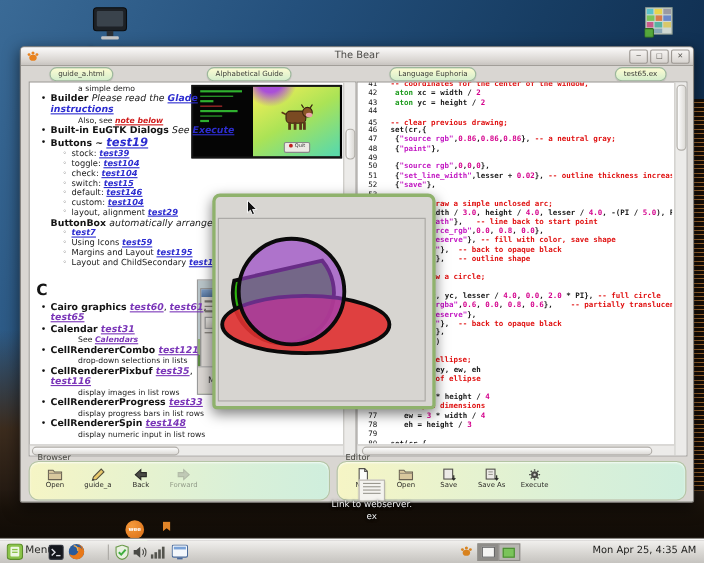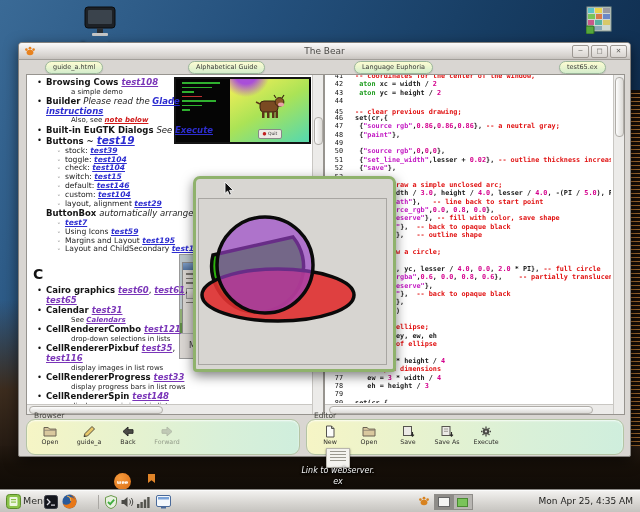--- a/index.html
+++ b/index.html
@@ -18,21 +18,21 @@
                linear-gradient(180deg,#2c1d10,#1c1208);}
   .desk-label{color:#f2f2f2;font-size:8px;text-shadow:0 1px 2px #000,0 0 3px #000;text-align:center;}
   #icon-computer{left:78px;top:6px;width:44px;height:44px;}
   #icon-mosaic{left:586px;top:6px;width:30px;height:30px;}
   #icon-wee{left:106px;top:472px;width:52px;height:32px;}
   .wee-circle{left:8px;top:1px;width:17px;height:17px;border-radius:50%;
     background:radial-gradient(circle at 35% 30%,#f59a3c,#d96c14);color:#fff;font-size:5px;
     display:flex;align-items:center;justify-content:center;font-weight:bold;}
   .wee-flag{left:42px;top:2px;width:7px;height:9px;background:#e08428;clip-path:polygon(0 0,100% 0,100% 100%,50% 70%,0 100%);}
   .wee-label{left:2px;top:18px;padding:1px 5px;background:#64a844;border-radius:2px;color:#fff;font-size:7.5px;}
-  #icon-weblink{left:290px;top:446px;width:96px;height:44px;font-style:italic;}
+  #icon-weblink{left:290px;top:434px;width:96px;height:44px;}
   .paper{left:36px;top:2px;width:22px;height:18px;background:#f4f3ef;border:1px solid #b9b6ae;
     box-shadow:0 1px 2px rgba(0,0,0,.5);}
   .paper i{display:block;height:1px;background:#9a988f;margin:2px 3px 0 3px;}
   
   #win{left:18px;top:42px;width:611px;height:413px;background:#d9d6d2;border:1px solid #84817d;
     border-radius:4px 4px 2px 2px;box-shadow:0 4px 14px rgba(0,0,0,.55);}
   #win-titlebar{left:0;top:0;width:100%;height:16px;border-radius:3px 3px 0 0;
     background:linear-gradient(180deg,#fbfafa,#d6d2ce 80%,#c7c3bf);border-bottom:1px solid #a29e99;}
   #win-title{width:100%;text-align:center;font-size:9px;color:#4b4a47;line-height:16px;}
   .paw{width:12px;height:12px;}
@@ -224,21 +224,20 @@
             <circle cx="4" cy="4.5" r="3" fill="#9ab0c8" stroke="#4a5a70"></circle>
             <circle cx="13" cy="4.5" r="3" fill="#9ab0c8" stroke="#4a5a70"></circle>
             <ellipse cx="8.5" cy="10" rx="7" ry="6" fill="#c8d4e2" stroke="#4a5a70"></ellipse>
             <circle cx="6" cy="9" r="1" fill="#223"></circle>
               <circle cx="11" cy="9" r="1" fill="#223"></circle>
             <ellipse cx="8.5" cy="12.5" rx="2" ry="1.4" fill="#8aa0b8"></ellipse>
           </svg>
           <div class="abs" style="right:12px;top:-8px;width:10px;height:8px;border-radius:50% 50% 0 0;background:#d8a040"></div>
         </div>
       </div>
-    <div class="doc-li1"><span class="run-b">Browsing Cows </span><span class="run-v">test108</span></div>
         <div class="doc-desc"><span class="run-p">a simple demo</span></div>
         <div class="doc-li1" style="max-width: 158px;"><span class="run-b">Builder </span><span class="run-i">Please read the </span><span class="run-ai">Glade instructions</span></div>
         <div class="doc-desc"><span class="run-p">Also, see </span><span class="run-r">note below</span></div>
         <div class="doc-li1" style="max-width: 168px;"><span class="run-b">Built-in EuGTK Dialogs </span><span class="run-i">See </span><span class="run-ai">Execute</span></div>
         <div class="doc-li1"><span class="run-b">Buttons ~ </span><span class="run-ab">test19</span></div>
         <div class="doc-li2"><span class="run-p">stock: </span><span class="run-a">test39</span></div>
         <div class="doc-li2"><span class="run-p">toggle: </span><span class="run-a">test104</span></div>
         <div class="doc-li2"><span class="run-p">check: </span><span class="run-a">test104</span></div>
         <div class="doc-li2"><span class="run-p">switch: </span><span class="run-a">test15</span></div>
         <div class="doc-li2"><span class="run-p">default: </span><span class="run-a">test146</span></div>

